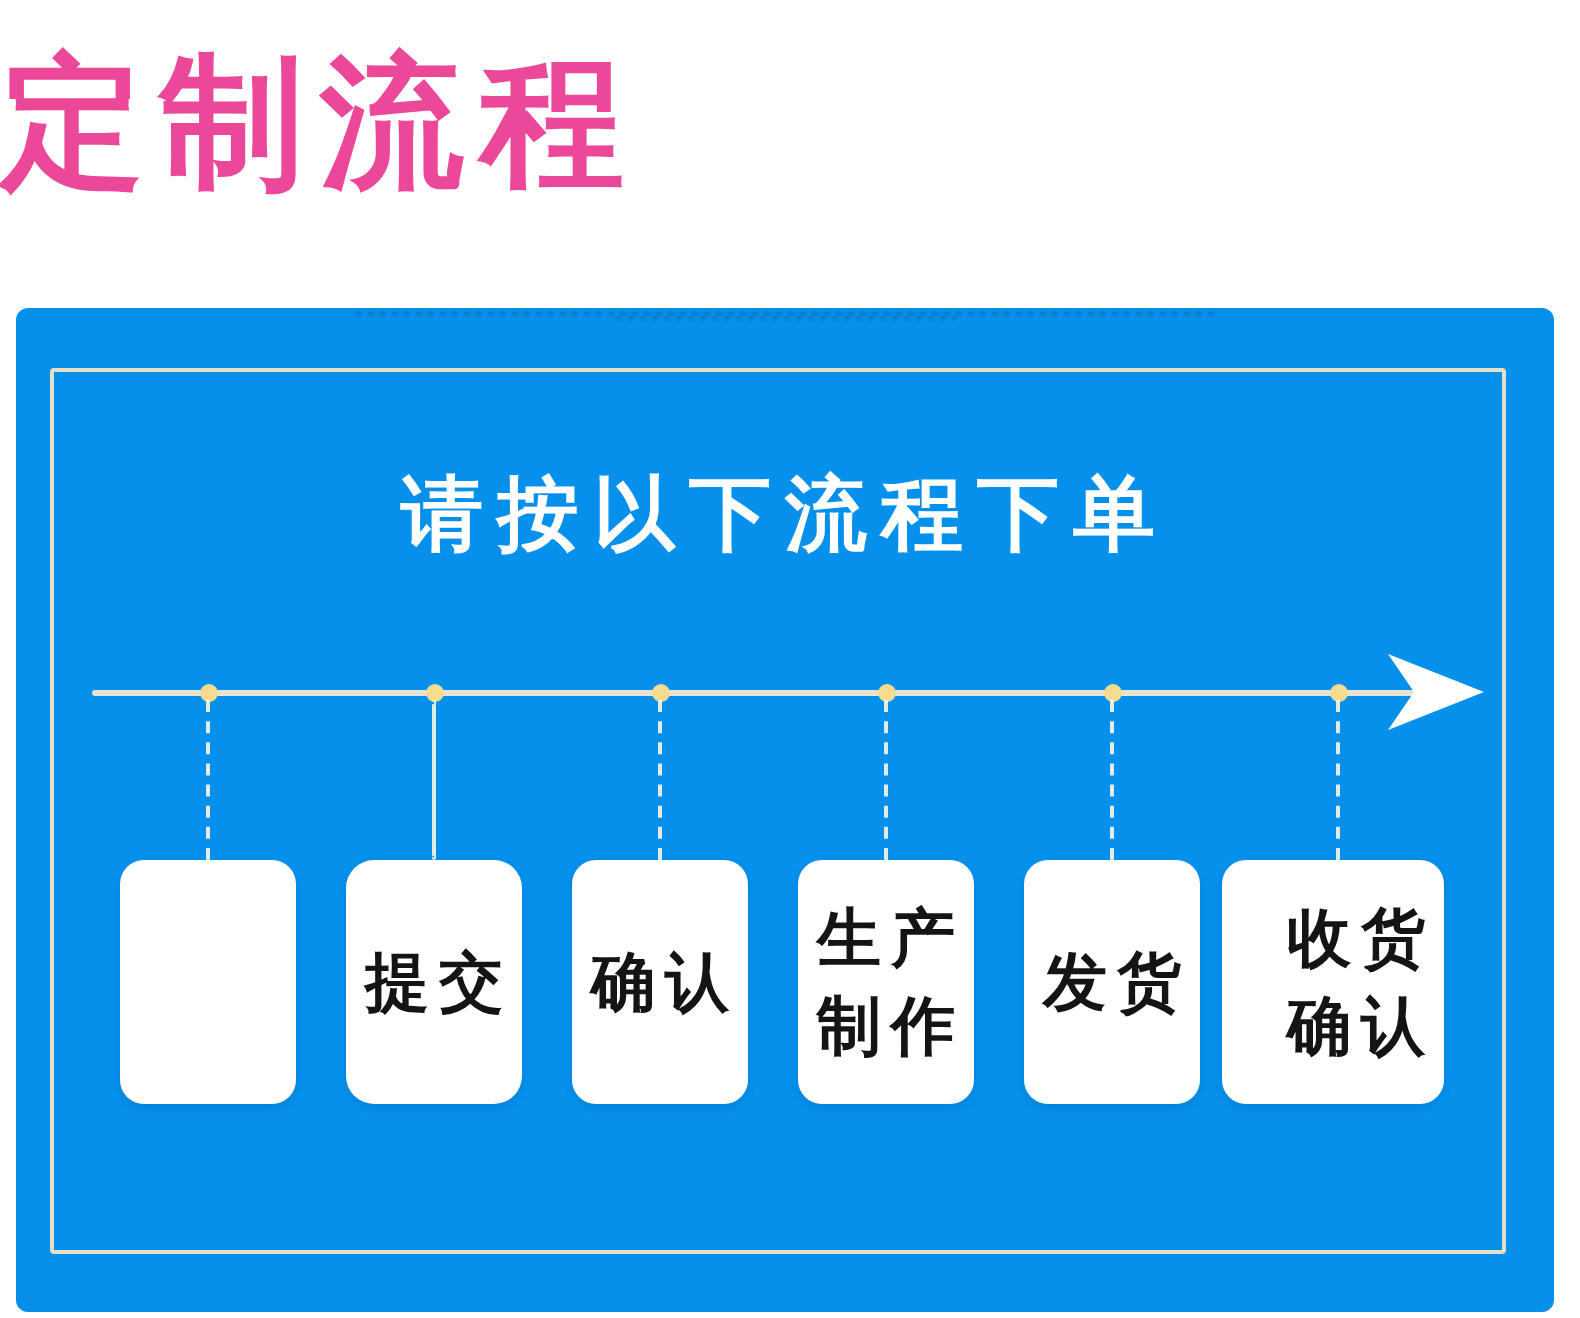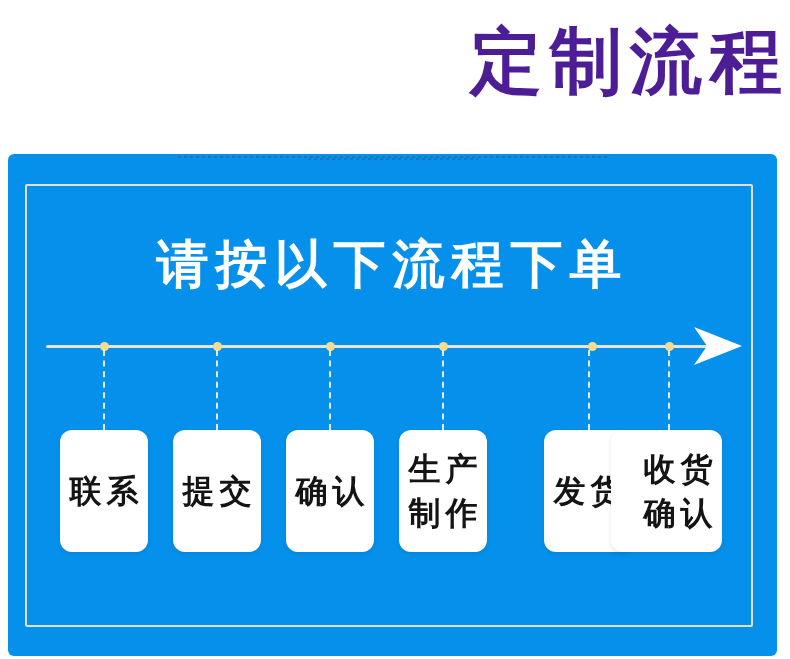--- a/index.html
+++ b/index.html
@@ -14,25 +14,25 @@
     height: 659px;
     background: #ffffff;
     overflow: hidden;
   }
   
   .page-title {
     position: absolute;
     top: 20px;
     left: 0;
     width: 100%;
-    text-align: right;
+    text-align: left;
     font-size: 72px;
     font-weight: 800;
     letter-spacing: 8px;
-    color: #4c1d95;
+    color: #ec4899;
     line-height: 1.15;
   }
   
   .panel {
     position: absolute;
     left: 8px;
     top: 154px;
     width: 769px;
     height: 502px;
     background: #0590ec;
@@ -66,21 +66,21 @@
   }
   .wm-row1 { width: 430px; margin-bottom: 4px; }
   .wm-row2 { width: 170px; }
   
   .panel-heading {
     position: absolute;
     top: 76px;
     left: 0;
     width: 100%;
     text-align: center;
-    font-size: 52px;
+    font-size: 41px;
     font-weight: 800;
     letter-spacing: 7px;
     color: #ffffff;
   }
   
   .timeline-line {
     position: absolute;
     left: 38px;
     top: 191px;
     width: 662px;
@@ -132,24 +132,24 @@
     font-weight: 800;
     color: #141414;
     letter-spacing: 5px;
     margin-right: -5px; 
     line-height: 1.38;
     white-space: nowrap;
   }
   .step-card span:empty { display: none; }
   
   .cx1 { left: 96px; }
-  .cx2 { left: 209px; }
+  .cx2 { left: 209px; border-radius: 14px; }
   .cx3 { left: 322px; }
   .cx4 { left: 435px; }
-  .cx5 { left: 548px; margin-left: 32px; }
+  .cx5 { left: 548px; }
   .cx6 { left: 661px; }
   .step-card.cx1 { left: 52px; }
   .step-card.cx2 { left: 165px; }
   .step-card.cx3 { left: 278px; }
   .step-card.cx4 { left: 391px; }
   .step-card.cx5 { left: 504px; }
   .step-card.cx6 { left: 603px; padding-left: 23px; }
 </style>
 </head>
 <body>
@@ -181,21 +181,20 @@
     <div class="timeline-dot cx6"></div>
 
     <div class="dash-line cx1"></div>
     <div class="dash-line cx2"></div>
     <div class="dash-line cx3"></div>
     <div class="dash-line cx4"></div>
     <div class="dash-line cx5"></div>
     <div class="dash-line cx6"></div>
 
     <div class="step-card cx1">
-      <span>联系</span>
     </div>
     <div class="step-card cx2">
       <span>提交</span>
     </div>
     <div class="step-card cx3">
       <span>确认</span>
     </div>
     <div class="step-card cx4">
       <span>生产</span>
       <span>制作</span>

